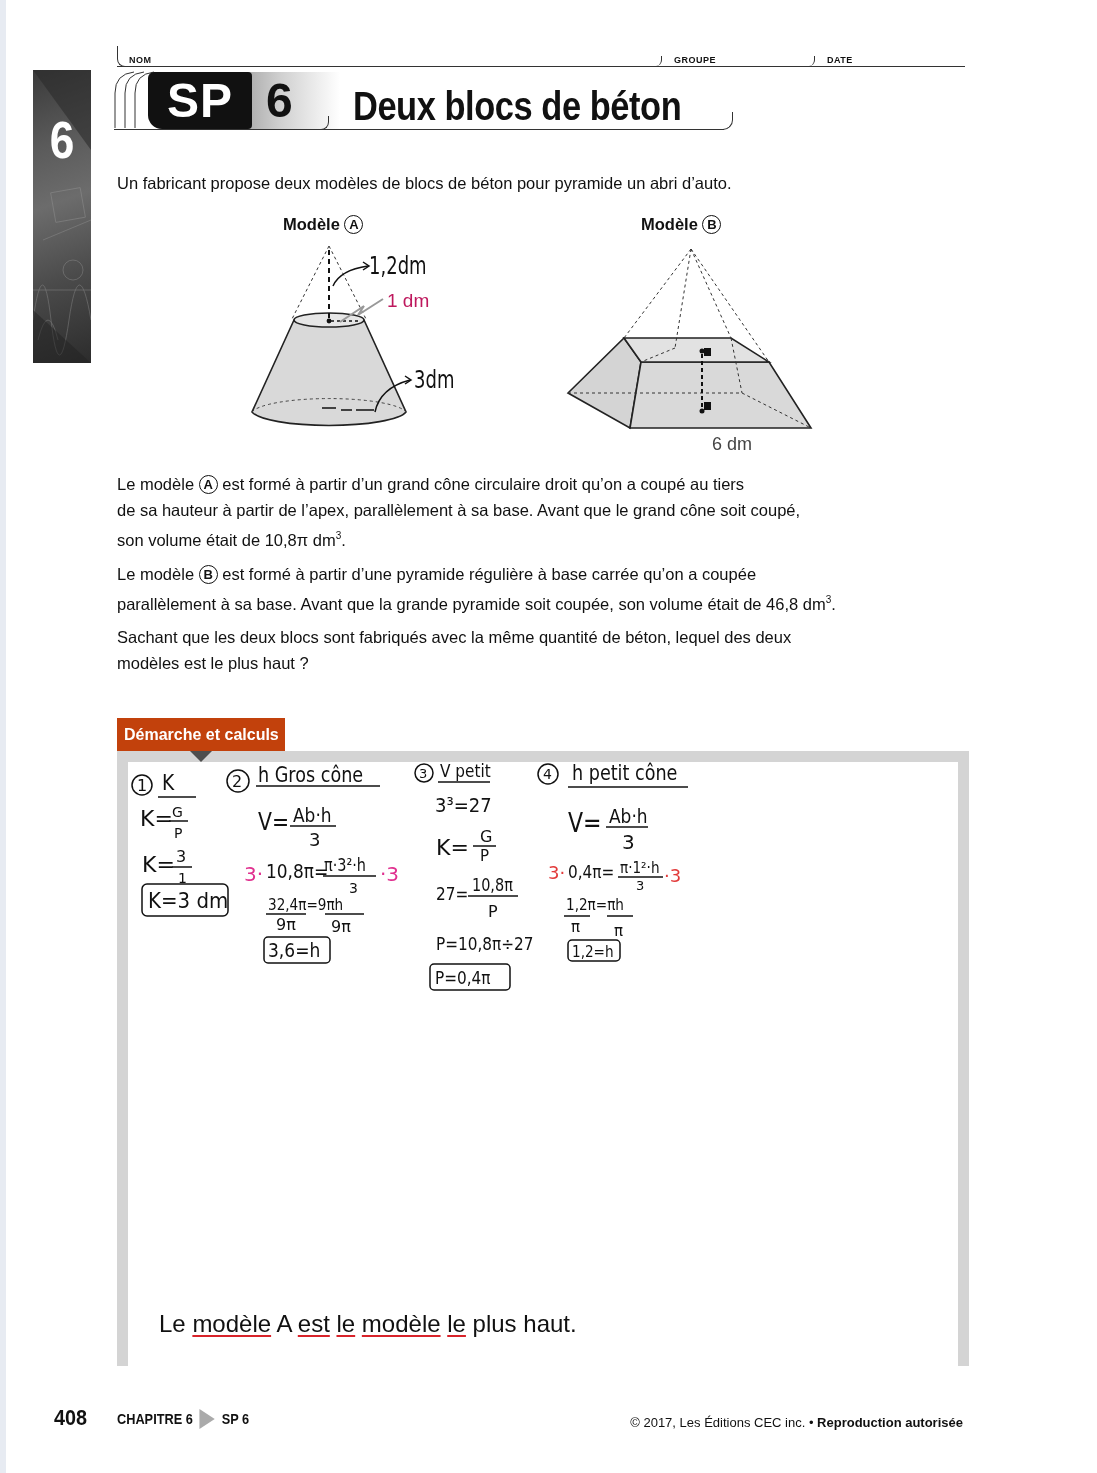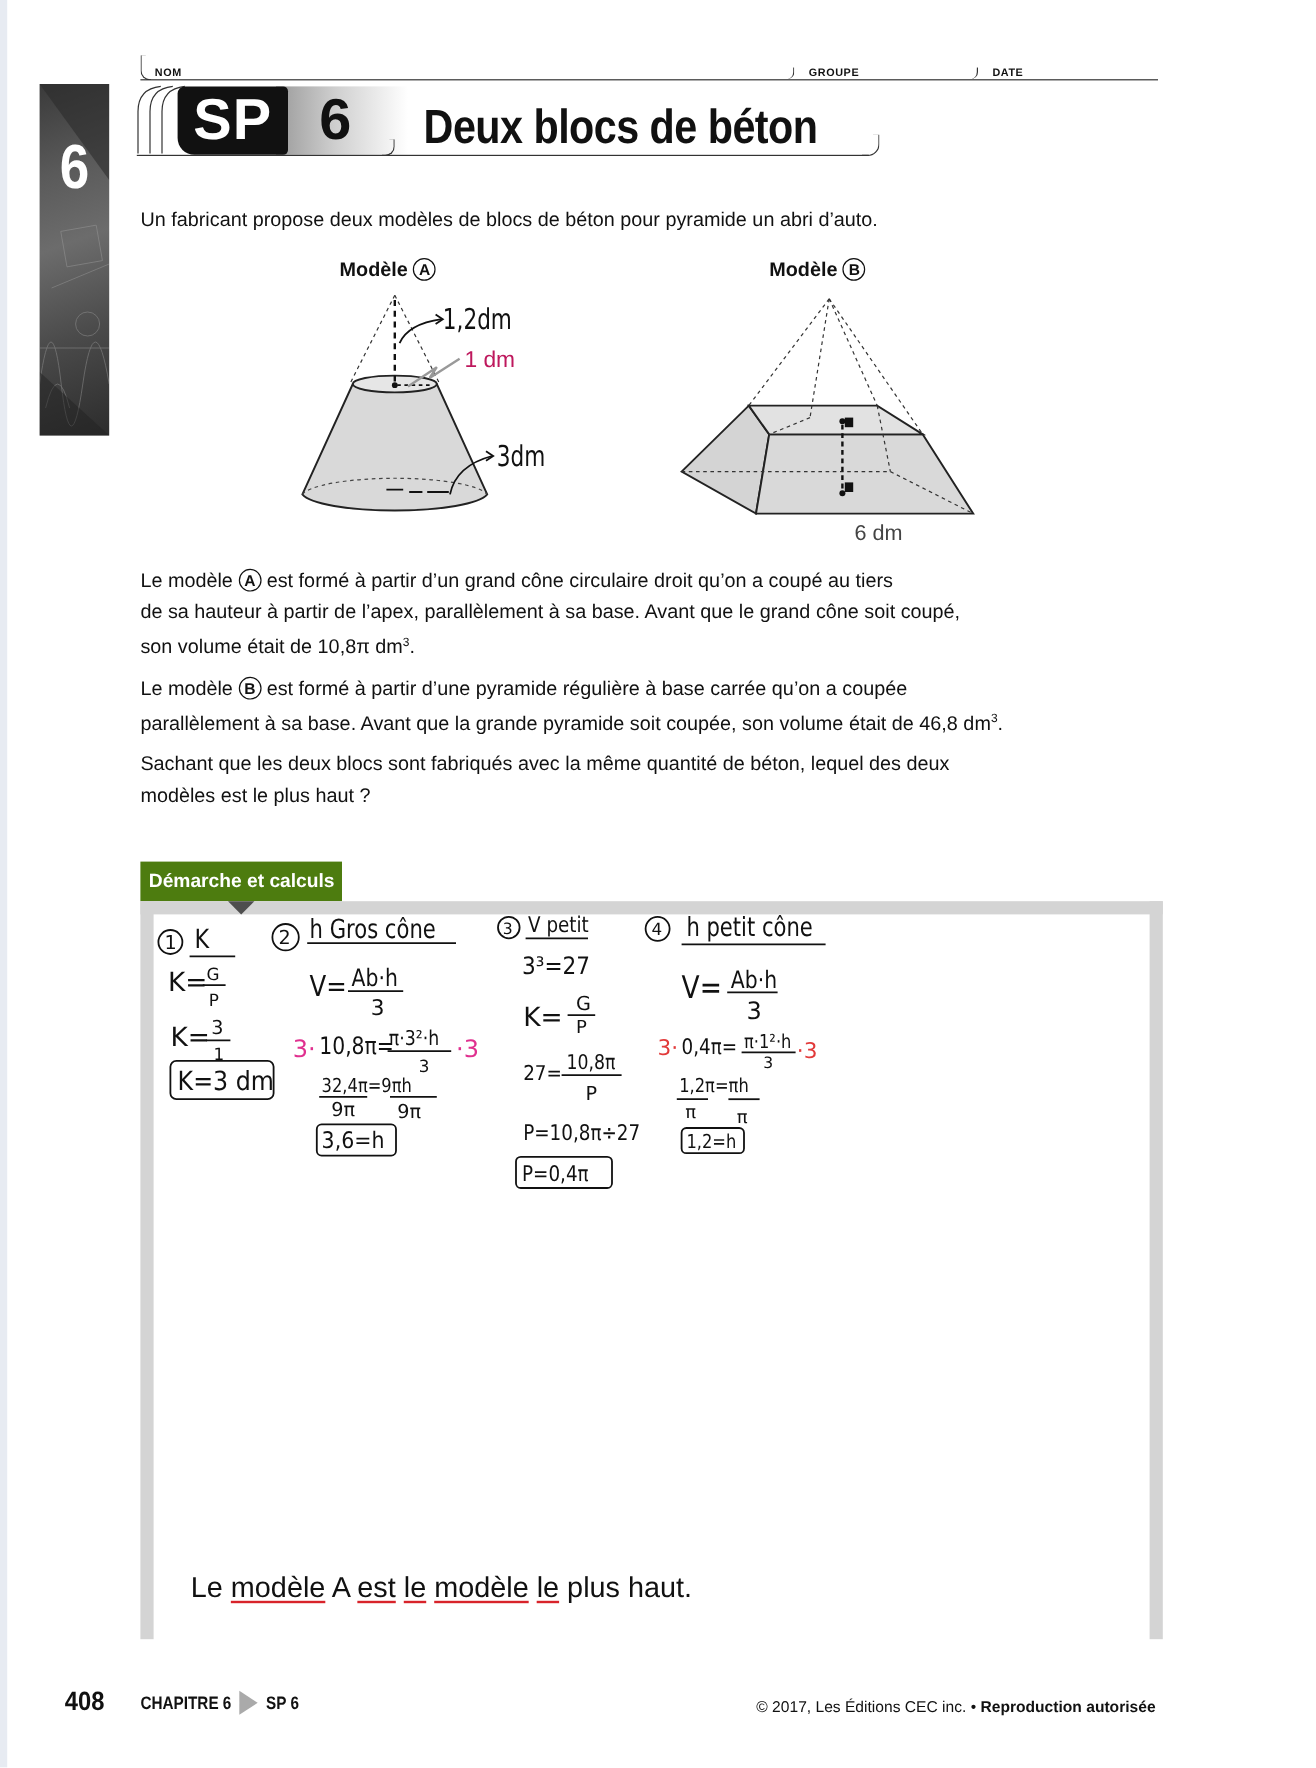--- a/index.html
+++ b/index.html
@@ -28,21 +28,21 @@
   .hdr-line { position:absolute; left:117px; top:66px; width:848px; height:1px; background:#333; }
   .hdr-hook { position:absolute; border-left:1px solid #333; border-bottom:1px solid #333; border-bottom-left-radius:8px; }
   .hdr-label { position:absolute; top:55px; font-size:9px; font-weight:bold; letter-spacing:0.5px; }
   .hdr-tick { position:absolute; top:56px; width:6px; height:10px; border-right:1px solid #333; border-bottom-right-radius:6px; }
 
   
   .title-band {
     position:absolute; left:114px; top:70px; width:620px; height:60px;
   }
   .sp-box {
-    position:absolute; left:148px; top:72px; width:92px; height:57px;
+    position:absolute; left:148px; top:72px; width:104px; height:57px;
     background:#111; border-radius:6px 4px 4px 14px;
     color:#fff; font-weight:bold; font-size:48px; line-height:57px; text-align:center;
     letter-spacing:1px;
   }
   .sp-grad {
     position:absolute; left:230px; top:72px; width:110px; height:57px;
     background: linear-gradient(90deg, #9a9a9a 0%, #cfcfcf 45%, #ffffff 100%);
   }
   .sp-num {
     position:absolute; left:266px; top:72px; font-size:48px; font-weight:bold; line-height:57px;
@@ -61,21 +61,21 @@
     text-align:center; line-height:17px; font-weight:bold; font-size:13px; vertical-align:1px;
   }
   sup { font-size:10px; }
 
   .fig-label { position:absolute; font-size:16.5px; font-weight:bold; }
 
   .hand { font-family: "DejaVu Sans", sans-serif; }
 
   
   .work-tab {
-    position:absolute; left:117px; top:718px; width:168px; height:33px; background:#4d7c0f;
+    position:absolute; left:117px; top:718px; width:168px; height:33px; background:#c2410c;
     color:#fff; font-weight:bold; font-size:16px; line-height:33px; padding-left:7px; box-sizing:border-box;
   }
   .work-tab-arrow {
     position:absolute; left:190px; top:751px; width:0; height:0;
     border-left:11px solid transparent; border-right:11px solid transparent; border-top:11px solid #4e4e4e;
   }
   .work-box {
     position:absolute; left:117px; top:751px; width:852px; height:615px;
     border-left:11px solid #d4d4d4; border-right:11px solid #d4d4d4; border-top:11px solid #d4d4d4;
     box-sizing:border-box;

